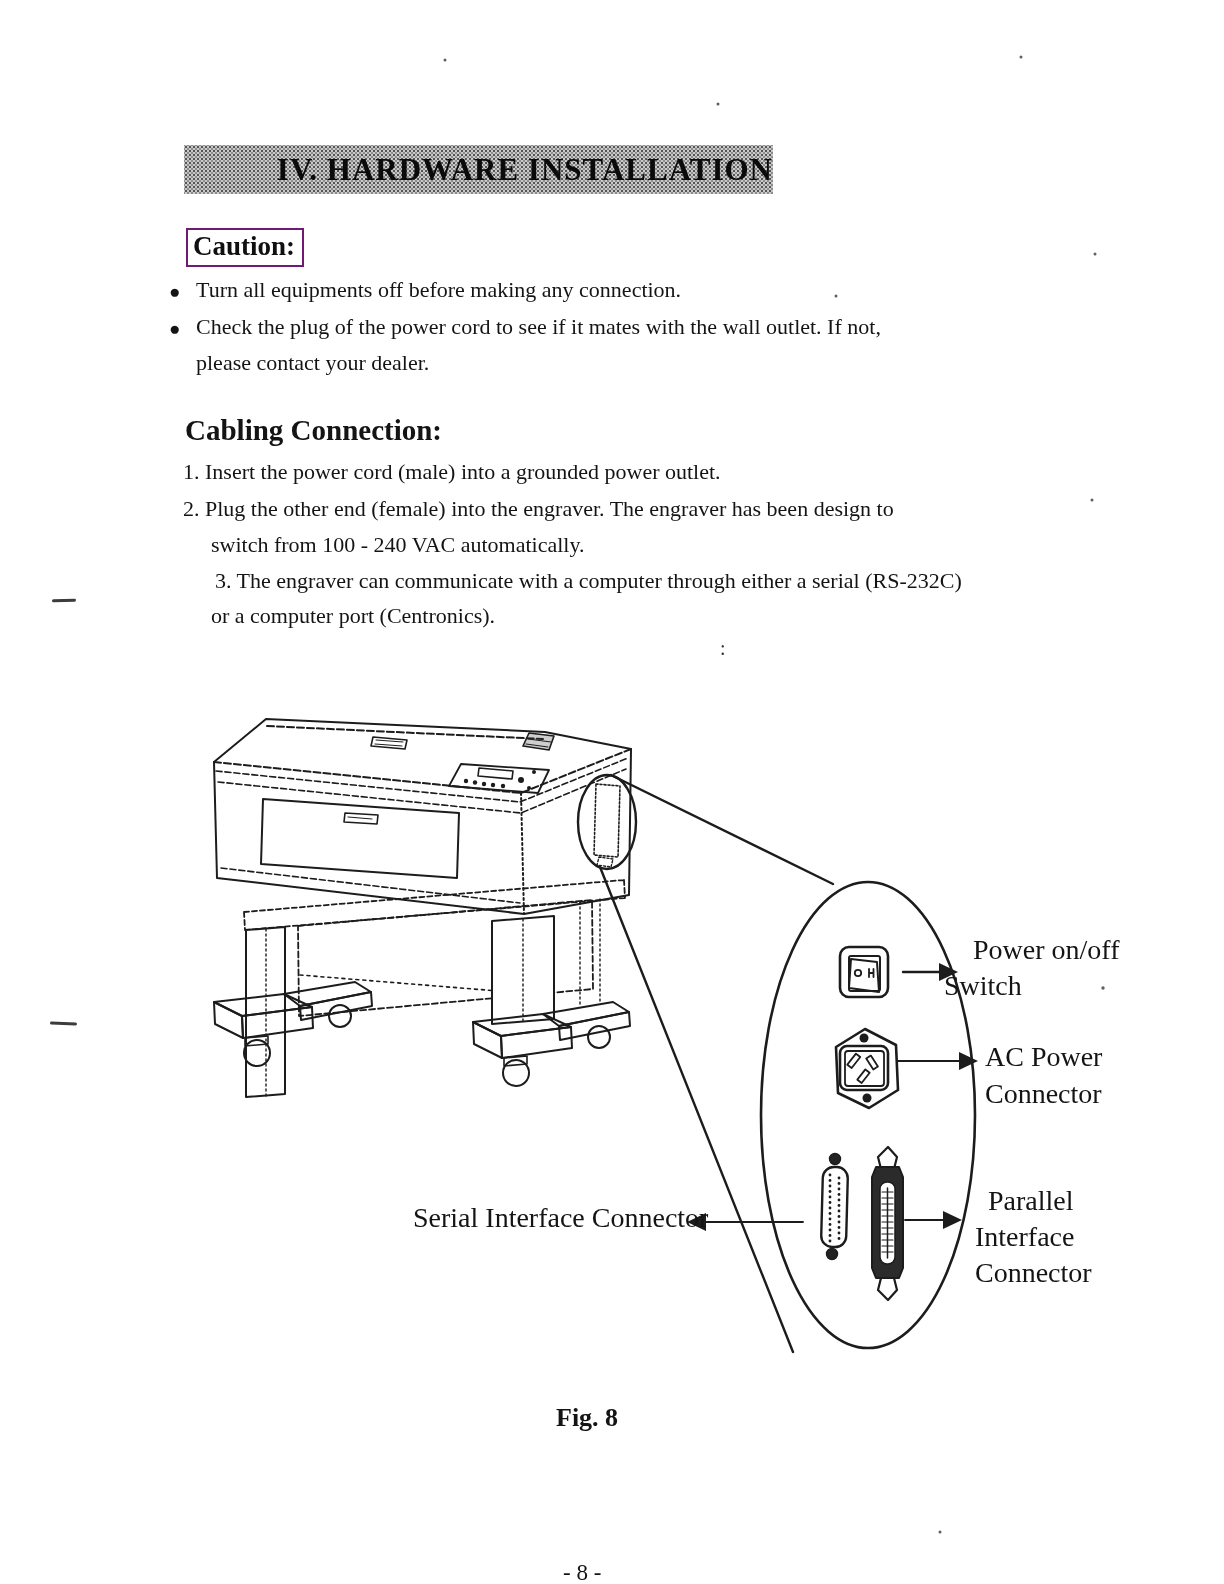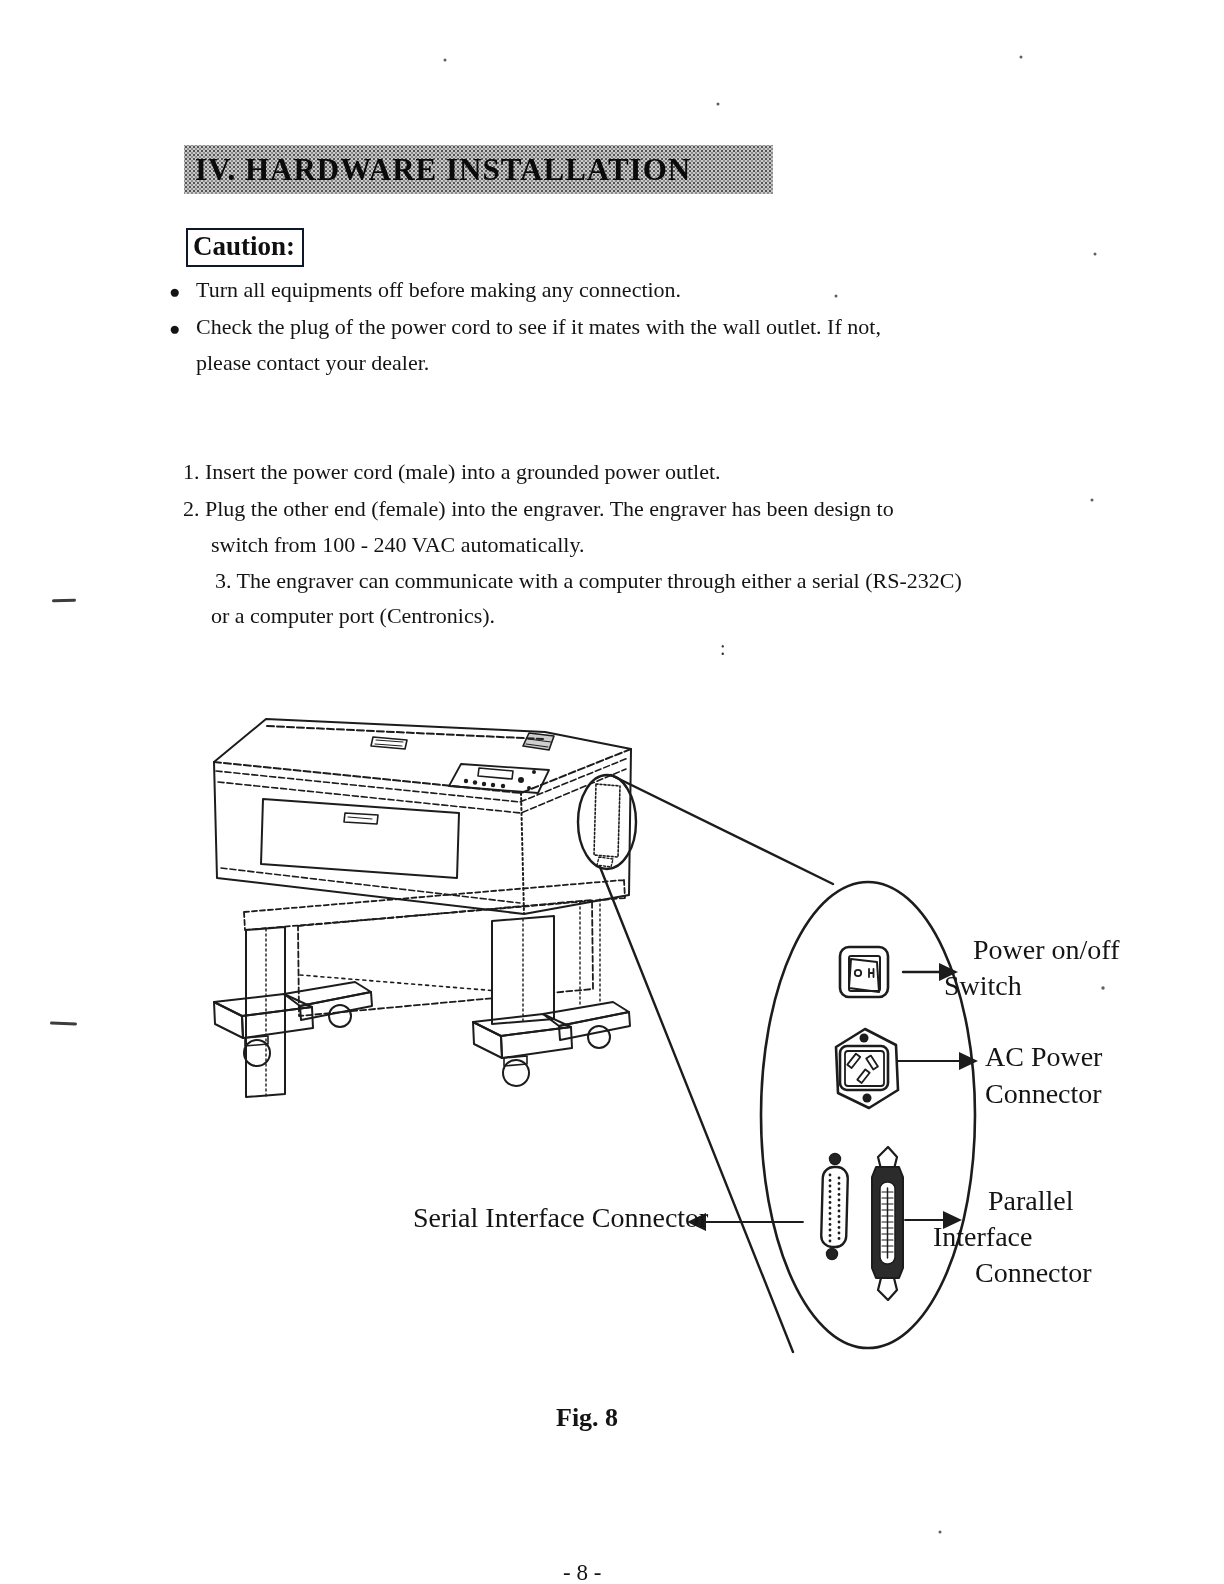--- a/index.html
+++ b/index.html
@@ -18,24 +18,25 @@
     background-color:#c9c9c9;
     background-image:
       radial-gradient(circle,#555 1px,transparent 1.3px),
       radial-gradient(circle,#8d8d8d 1px,transparent 1.3px);
     background-size:4px 4px,4px 4px;
     background-position:0 0,2px 2px;
     line-height:49px;
     font-size:31px;font-weight:bold;letter-spacing:1px;
     padding-left:11px;box-sizing:border-box;
     color:#0b0b0b;
+    text-align:right;
   }
   .caution-box{
     position:absolute;left:186px;top:228px;
-    border:2px solid #0f172a;
+    border:2px solid #701a75;
     font-size:27px;font-weight:bold;
     padding:1px 7px 3px 5px;
     color:#101010;
   }
   .body-text{font-size:22px;}
   .bullet-dot{font-size:19px;}
   .section-heading{font-size:29px;font-weight:bold;}
   .fig-label{font-size:28px;}
   .fig-caption{font-size:26px;font-weight:bold;}
   .page-num{font-size:23px;}
@@ -234,39 +235,40 @@
 
   <div class="caution-box">Caution:</div>
 
   <span class="t bullet-dot" style="left:169px;top:281px;">●</span>
   <div class="t body-text" style="left:196px;top:277px;">Turn all equipments off before making any connection.</div>
 
   <span class="t bullet-dot" style="left:169px;top:318px;">●</span>
   <div class="t body-text" style="left:196px;top:314px;">Check the plug of the power cord to see if it mates with the wall outlet. If not,</div>
   <div class="t body-text" style="left:196px;top:350px;">please contact your dealer.</div>
 
+  <div class="t section-heading" style="left:185px;top:414px;">Cabling Connection:</div>
 
   <div class="t body-text" style="left:183px;top:459px;">1. Insert the power cord (male) into a grounded power outlet.</div>
   <div class="t body-text" style="left:183px;top:496px;">2. Plug the other end (female) into the engraver. The engraver has been design to</div>
   <div class="t body-text" style="left:211px;top:532px;text-align:center;">switch from 100 - 240 VAC automatically.</div>
   <div class="t body-text" style="left:183px;top:568px;margin-left:32px;">3. The engraver can communicate with a computer through either a serial (RS-232C)</div>
   <div class="t body-text" style="left:211px;top:603px;">or a computer port (Centronics).</div>
 
   <div class="t" style="left:720px;top:637px;font-size:20px;color:#333;">:</div>
 
   <div class="t fig-label" style="left:973px;top:934px;">Power on/off</div>
   <div class="t fig-label" style="left:944px;top:970px;">Switch</div>
 
   <div class="t fig-label" style="left:985px;top:1041px;">AC Power</div>
   <div class="t fig-label" style="left:985px;top:1078px;">Connector</div>
 
   <div class="t fig-label" style="left:413px;top:1202px;">Serial Interface Connector</div>
 
   <div class="t fig-label" style="left:988px;top:1185px;">Parallel</div>
-  <div class="t fig-label" style="left:933px;top:1221px;">Interface</div>
+  <div class="t fig-label" style="left:975px;top:1221px;">Interface</div>
   <div class="t fig-label" style="left:975px;top:1257px;">Connector</div>
 
   <div class="t fig-caption" style="left:556px;top:1403px;">Fig. 8</div>
 
   <div class="t page-num" style="left:563px;top:1560px;">- 8 -</div>
 
   <div class="margin-dash" style="left:52px;top:599px;width:24px;transform:rotate(-2deg);"></div>
   <div class="margin-dash" style="left:50px;top:1022px;width:27px;transform:rotate(2deg);"></div>
 
 </div>

